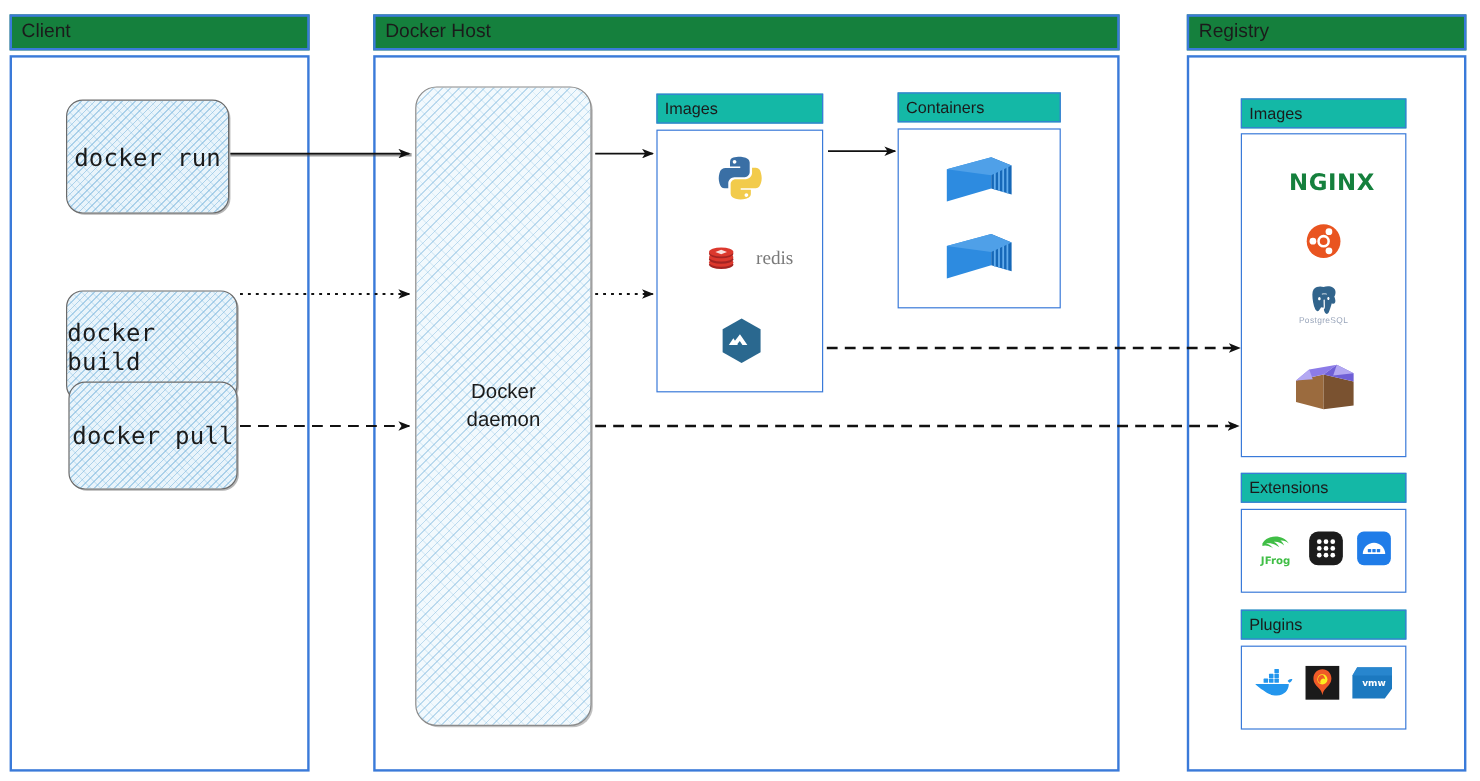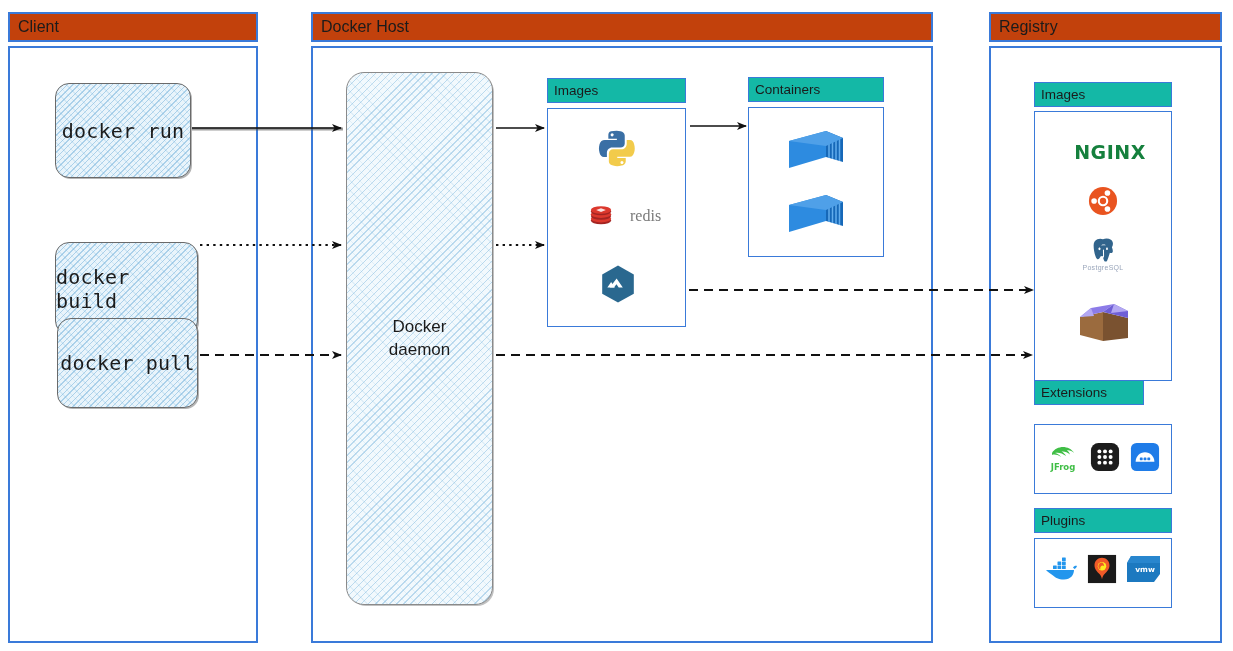--- a/index.html
+++ b/index.html
@@ -17,21 +17,21 @@
     background: #ffffff;
     overflow: hidden;
   }
 
   
   .abs { position: absolute; box-sizing: border-box; }
 
   
   .lane-title {
     border: 2px solid #3a7ad9;
-    background: #c2410c;
+    background: #15803d;
     color: #1b1b1b;
     font-size: 16px;
     line-height: 1;
     display: flex;
     align-items: center;
     padding-left: 8px;
     z-index: 4;
   }
   .lane-body {
     border: 2px solid #3a7ad9;
@@ -262,21 +262,21 @@
     <svg width="56" height="48" viewBox="0 0 112 96" aria-hidden="true">
       <polygon points="8,38 54,28 54,86 8,74" fill="#9B6B3E"></polygon>
       <polygon points="54,28 104,40 104,80 54,86" fill="#7A5230"></polygon>
       <polygon points="8,38 30,20 76,12 54,28" fill="#8C7BE8"></polygon>
       <polygon points="54,28 76,12 104,26 104,40" fill="#6F5FD6"></polygon>
       <polygon points="30,20 36,36 8,38" fill="#B3A8F2"></polygon>
       <polygon points="76,12 70,30 104,26" fill="#B3A8F2"></polygon>
     </svg>
   </div>
 
-  <div class="abs panel-title" style="left:1034px; top:380px; width:110px; height:25px;">
+  <div class="abs panel-title" style="left:1034px; top:394px; width:138px; height:25px;">
     <span>Extensions</span>
   </div>
   <div class="abs panel-body" style="left:1034px; top:424px; width:138px; height:70px;"></div>
 
   <div class="abs icon-slot" style="left:1045px; top:441px; width:36px; height:36px;">
     <svg width="32" height="32" viewBox="0 0 64 64" aria-hidden="true">
       <path fill="#40BE46" d="M10 20c4-8 14-12 22-12s18 4 22 12c-4-4-10-6-14-5 3 2 5 5 6 8-5-5-12-7-17-6 4 2 7 5 9 9-7-6-16-8-22-6 5 1 9 4 12 8-7-5-14-6-18-4z"></path>
       <text x="32" y="54" font-family="DejaVu Sans, sans-serif" font-size="17" font-weight="bold" fill="#40BE46" text-anchor="middle">JFrog</text>
     </svg>
   </div>

